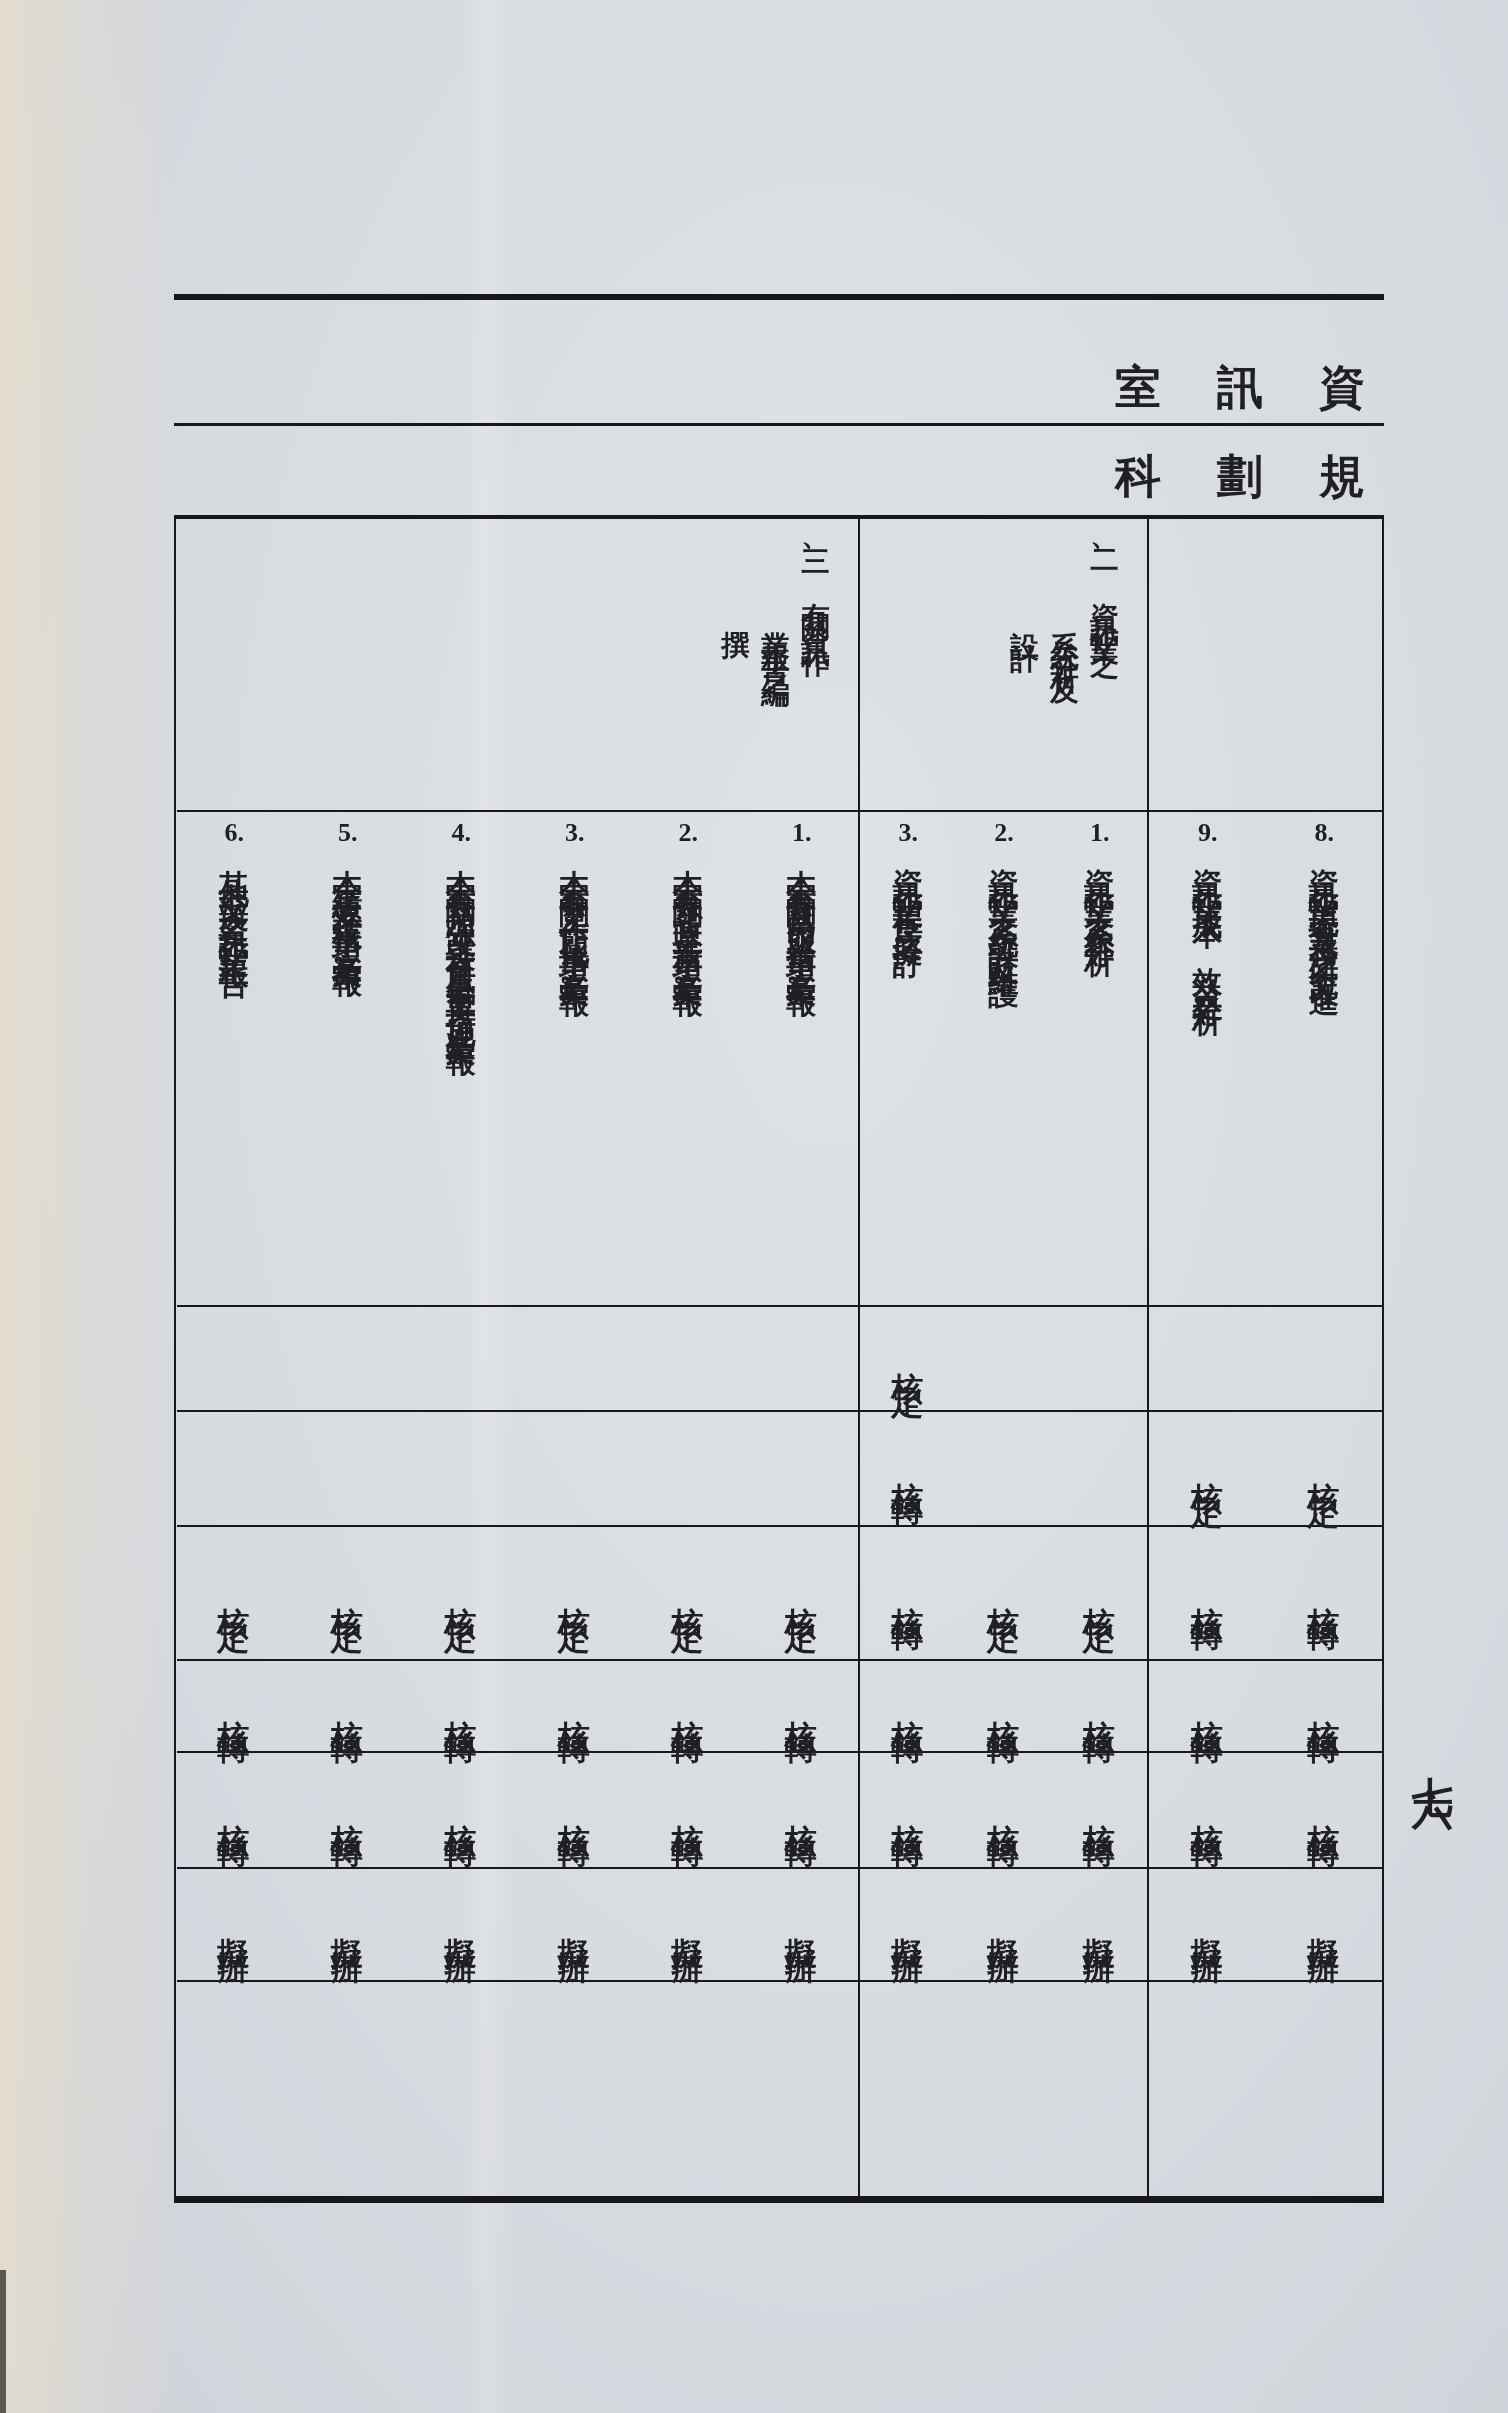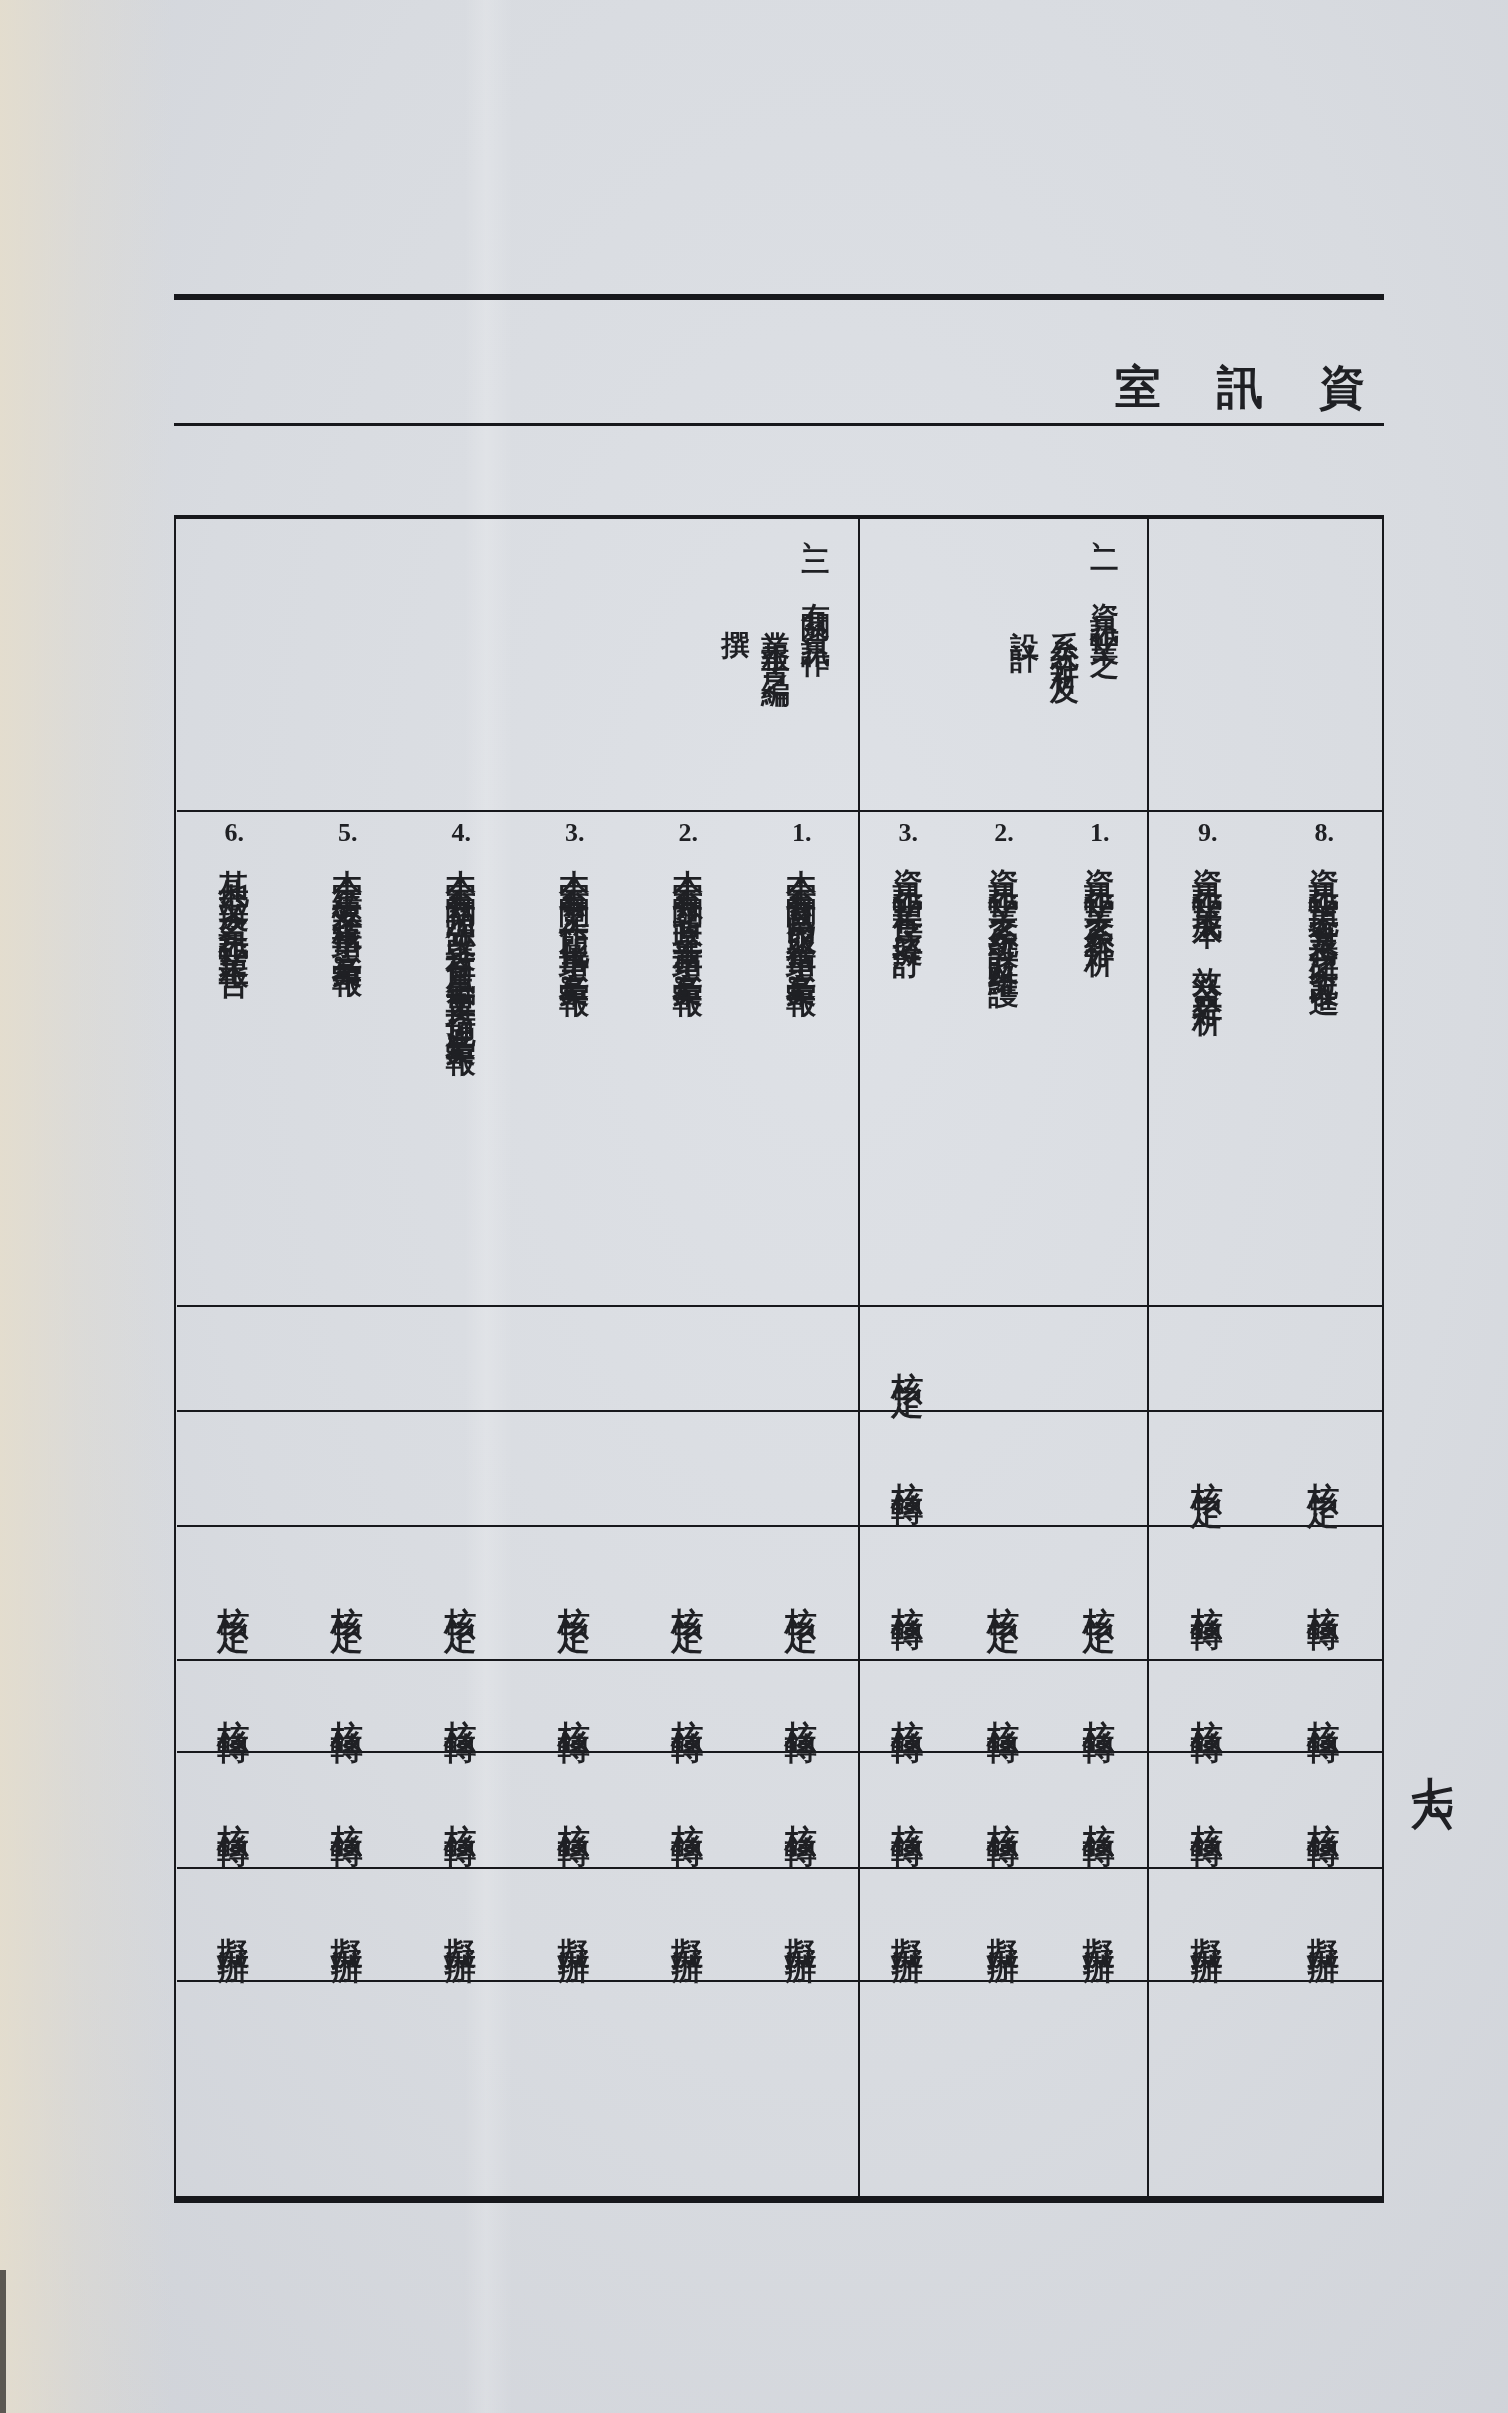--- a/index.html
+++ b/index.html
@@ -76,20 +76,21 @@
   }
 </style>
 </head>
 <body>
 
 <div class="page">
 
   <div class="rule rule-thick"></div>
   <div class="unit-label l1">室訊資</div>
   <div class="rule rule-thin"></div>
+  <div class="unit-label l2">科劃規</div>
 
   <div class="table">
       <div class="section bl" style="width: 235px;">
         <div class="band header-band"></div>
         <div class="band items-band">
           <div class="item-cell">
             <div class="item-vtext"><span class="item-num">8.</span>資訊作業現有業務之研究改進。</div>
           </div>
           <div class="item-cell">
             <div class="item-vtext"><span class="item-num">9.</span>資訊作業成本、效益之分析。</div>

